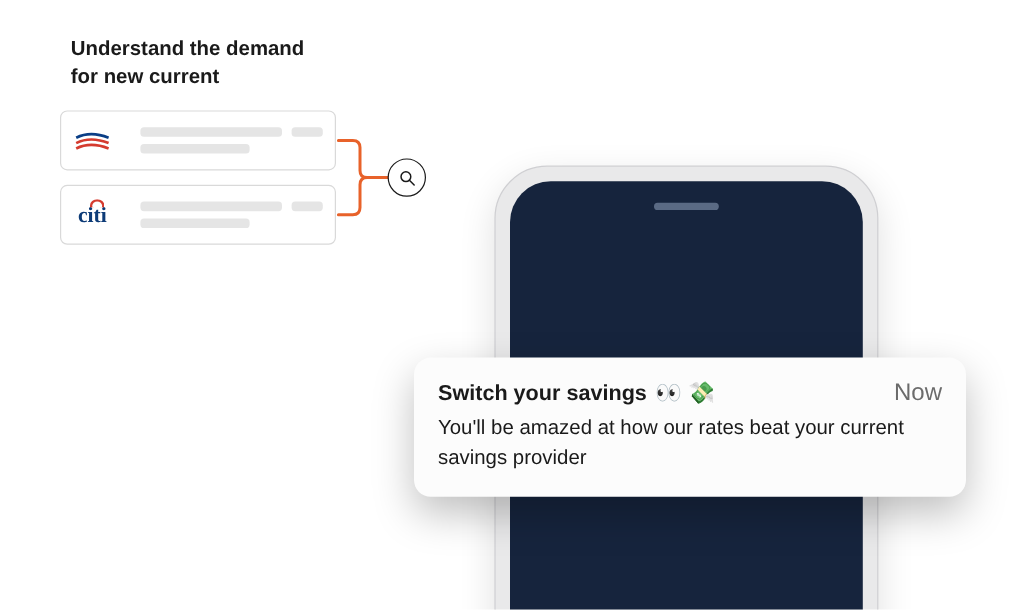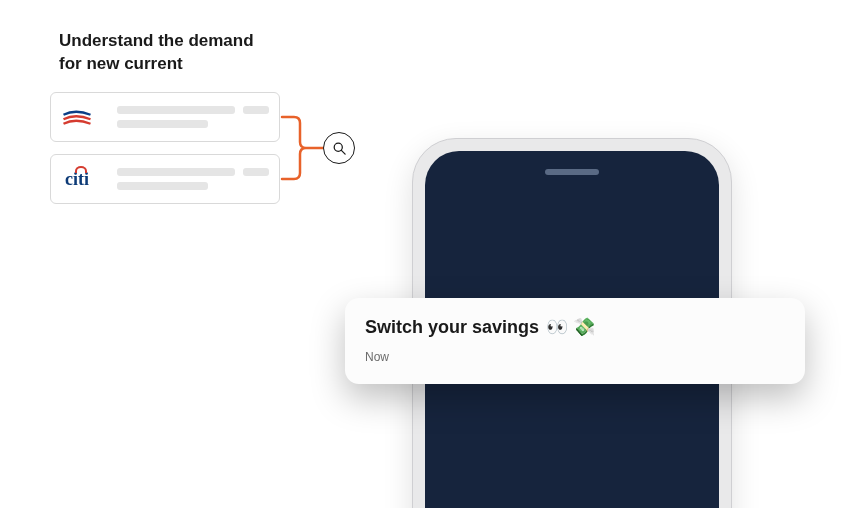--- a/index.html
+++ b/index.html
@@ -135,30 +135,29 @@
     background: #fcfcfc;
     border-radius: 14px;
     box-shadow: 0 14px 34px rgba(0,0,0,0.25);
     padding: 18px 20px 20px 20px;
   }
   .notif-top {
     display: flex;
     align-items: baseline;
     justify-content: space-between;
     gap: 12px;
-    flex-direction: column;
   }
   .notif-title {
     font-size: 18px;
     font-weight: 700;
     color: #1a1a1a;
   }
   .notif-title .emojis { font-weight: 400; margin-left: 2px; }
   .notif-time {
-    font-size: 12px;
+    font-size: 20px;
     color: #6b6b6b;
   }
   .notif-body {
     margin-top: 6px;
     font-size: 17px;
     color: #1a1a1a;
     line-height: 1.45;
   }
 
   
@@ -233,13 +232,14 @@
 </div>
 
 <div class="notification">
   <div class="notif-top">
     <div class="notif-title">
       <span>Switch your savings</span>
       <span class="emojis">👀 💸</span>
     </div>
     <div class="notif-time">Now</div>
   </div>
+  <div class="notif-body">You'll be amazed at how our rates beat your current savings provider</div>
 </div>
 
 </body></html>

